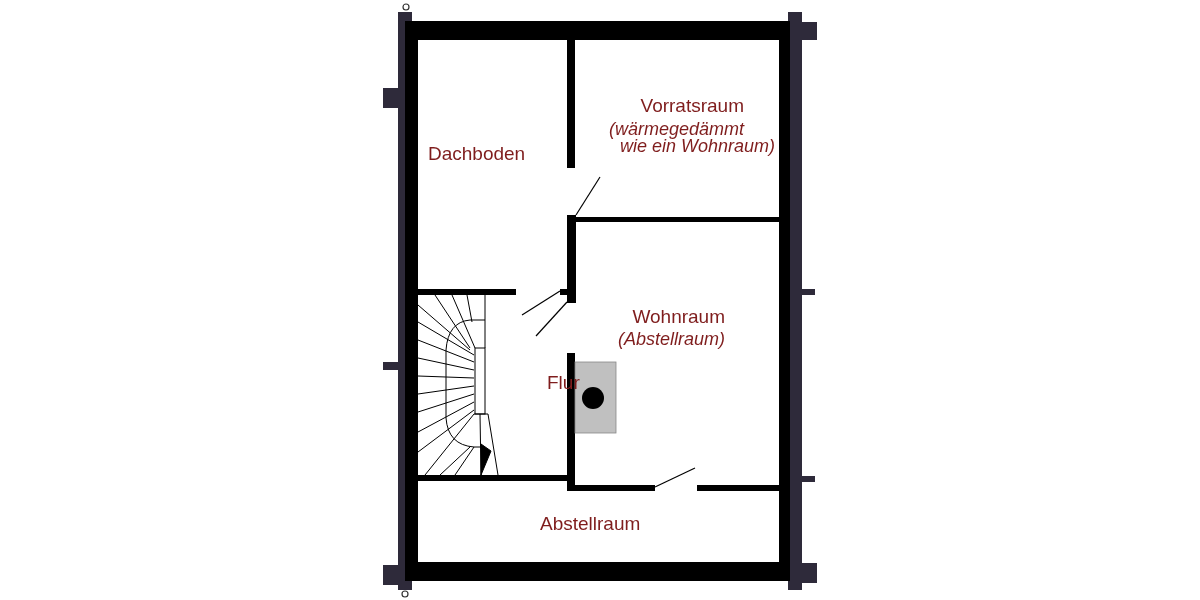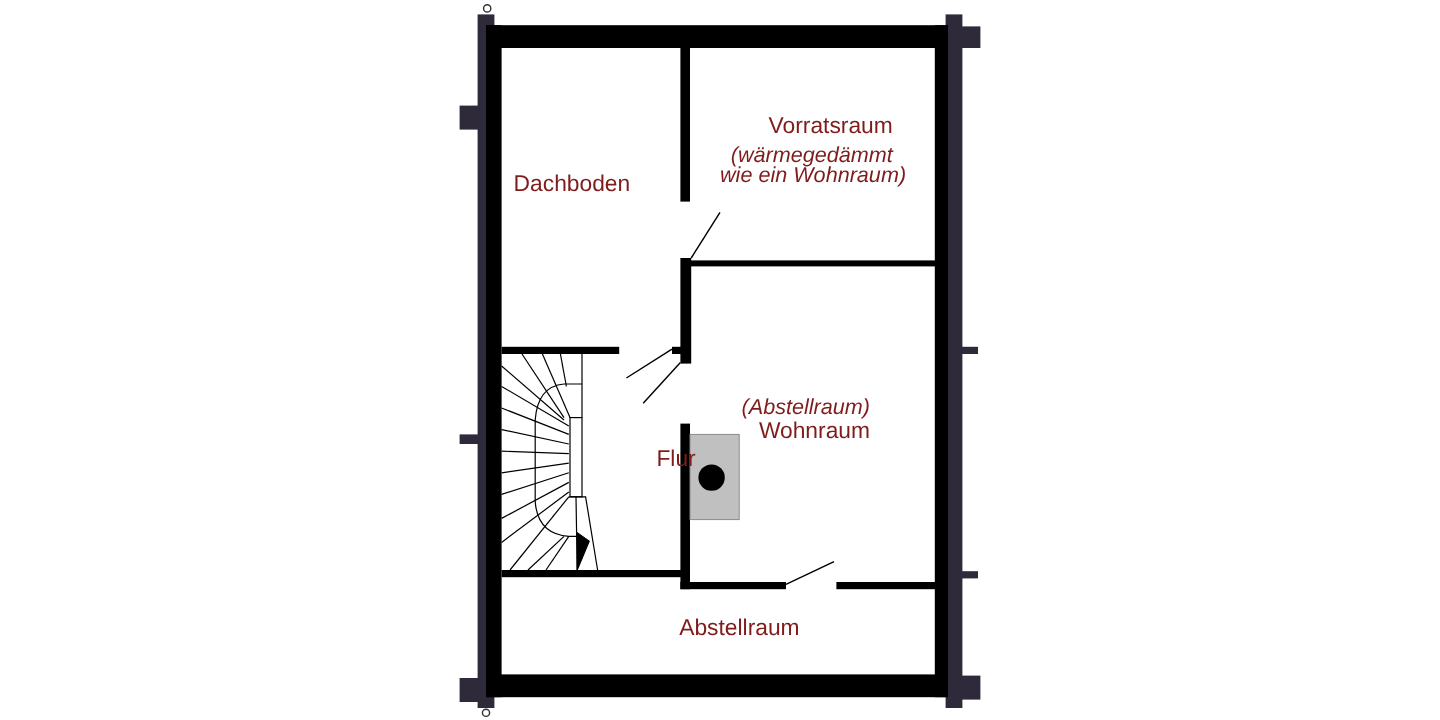--- a/index.html
+++ b/index.html
@@ -95,20 +95,20 @@
     <line x1="435" y1="295" x2="470" y2="348"></line>
     <line x1="452" y1="295" x2="475" y2="348"></line>
     <line x1="467" y1="295" x2="472" y2="322"></line>
   </g>
 </svg>
 
 <div class="label room-name" style="left:428px; top:143px;">Dachboden</div>
 
 <div class="label room-name" style="left:600px; top:95px; width:144px;">Vorratsraum</div>
 <div class="label room-note" style="left:600px; top:121px; width:144px;">(wärmegedämmt</div>
-<div class="label room-note" style="left:600px; top:138px; width:144px;">wie ein Wohnraum)</div>
+<div class="label room-note" style="left:620px; top:138px; width:144px;">wie ein Wohnraum)</div>
 
-<div class="label room-name" style="left:610px; top:306px; width:115px;margin-top:43px;">Wohnraum</div>
+<div class="label room-name" style="left:610px; top:306px; width:115px;">Wohnraum</div>
 <div class="label room-note" style="left:610px; top:331px; width:115px;">(Abstellraum)</div>
 
 <div class="label room-name" style="left:547px; top:372px;">Flur</div>
 
-<div class="label room-name" style="left:540px; top:513px;margin-left:26px;">Abstellraum</div>
+<div class="label room-name" style="left:540px; top:513px;">Abstellraum</div>
 
 </body></html>

